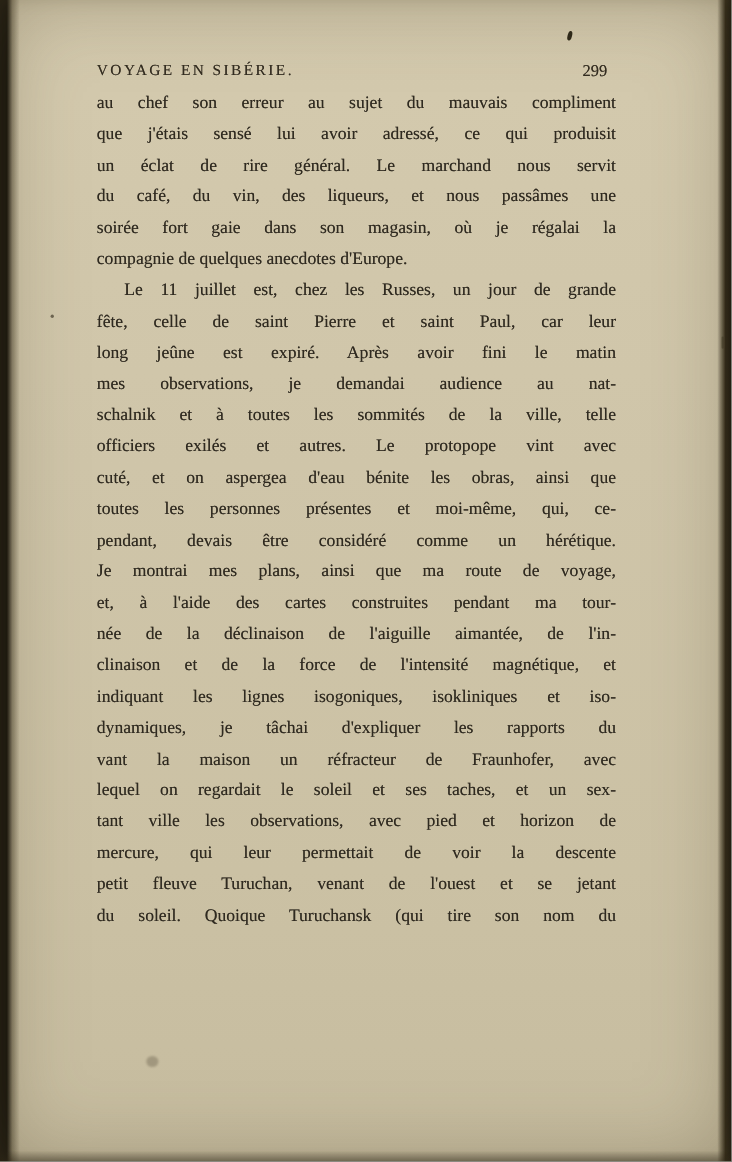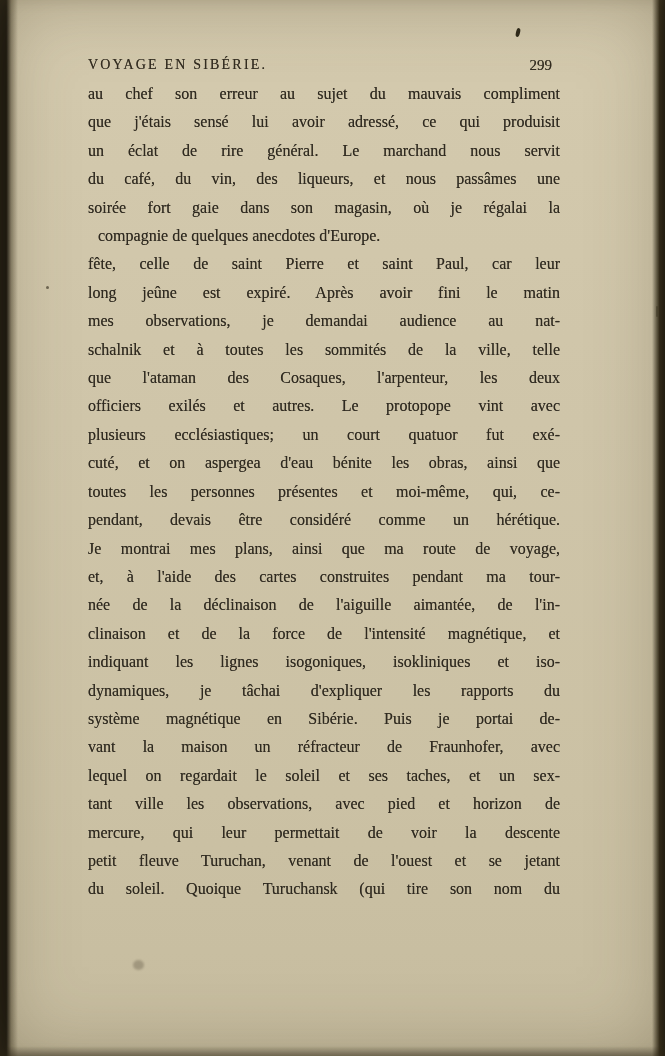--- a/index.html
+++ b/index.html
@@ -46,21 +46,21 @@
     text-shadow: 0 0 .6px rgba(47,42,32,.65);
   }
 
   .page-body {
     position: absolute; top: 80px; left: 88px; width: 472px;
     font-size: 16px; line-height: 28.4px;
     text-shadow: 0 0 .6px rgba(47,42,32,.65);
   }
   .paragraph { margin: 0; }
   .line { text-align: justify; text-align-last: justify; }
-  .line.flush { text-align-last: left; margin-left: 10px; }
+  .line.flush { text-align-last: left; }
   .line.indent { padding-left: 25px; }
 
   .speck { position: absolute; background: #3a3322; }
   .speck-apostrophe {
     left: 516px; top: 28px; width: 4px; height: 9px;
     border-radius: 2px / 4px; transform: rotate(14deg); background: #2c2718;
   }
   .speck-left { left: 46px; top: 286px; width: 3px; height: 3px; border-radius: 50%; opacity: .65; }
   .speck-right { right: 7px; top: 306px; width: 2px; height: 11px; opacity: .5; border-radius: 1px; }
   .speck-smudge {
@@ -89,37 +89,35 @@
   <div class="page-body" id="page-body">
       <div class="paragraph">
         <div class="line">au chef son erreur au sujet du mauvais compliment</div>
         <div class="line">que j'étais sensé lui avoir adressé, ce qui produisit</div>
         <div class="line">un éclat de rire général. Le marchand nous servit</div>
         <div class="line">du café, du vin, des liqueurs, et nous passâmes une</div>
         <div class="line">soirée fort gaie dans son magasin, où je régalai la</div>
         <div class="line flush">compagnie de quelques anecdotes d'Europe.</div>
       </div>
       <div class="paragraph">
+        <div class="line indent">Le 11 juillet est, chez les Russes, un jour de grande</div>
         <div class="line">fête, celle de saint Pierre et saint Paul, car leur</div>
         <div class="line">long jeûne est expiré. Après avoir fini le matin</div>
         <div class="line">mes observations, je demandai audience au nat-</div>
         <div class="line">schalnik et à toutes les sommités de la ville, telle</div>
-        <div class="line">que l'ataman des Cosaques, l'arpenteur, les deux</div>
         <div class="line">officiers exilés et autres. Le protopope vint avec</div>
-        <div class="line">plusieurs ecclésiastiques; un court quatuor fut exé-</div>
         <div class="line">cuté, et on aspergea d'eau bénite les obras, ainsi que</div>
         <div class="line">toutes les personnes présentes et moi-même, qui, ce-</div>
         <div class="line">pendant, devais être considéré comme un hérétique.</div>
         <div class="line">Je montrai mes plans, ainsi que ma route de voyage,</div>
         <div class="line">et, à l'aide des cartes construites pendant ma tour-</div>
         <div class="line">née de la déclinaison de l'aiguille aimantée, de l'in-</div>
         <div class="line">clinaison et de la force de l'intensité magnétique, et</div>
         <div class="line">indiquant les lignes isogoniques, isokliniques et iso-</div>
         <div class="line">dynamiques, je tâchai d'expliquer les rapports du</div>
-        <div class="line">système magnétique en Sibérie. Puis je portai de-</div>
         <div class="line">vant la maison un réfracteur de Fraunhofer, avec</div>
         <div class="line">lequel on regardait le soleil et ses taches, et un sex-</div>
         <div class="line">tant ville les observations, avec pied et horizon de</div>
         <div class="line">mercure, qui leur permettait de voir la descente</div>
         <div class="line">petit fleuve Turuchan, venant de l'ouest et se jetant</div>
         <div class="line">du soleil. Quoique Turuchansk (qui tire son nom du</div>
       </div>
     </div>
 
   <div class="vignette"></div>

